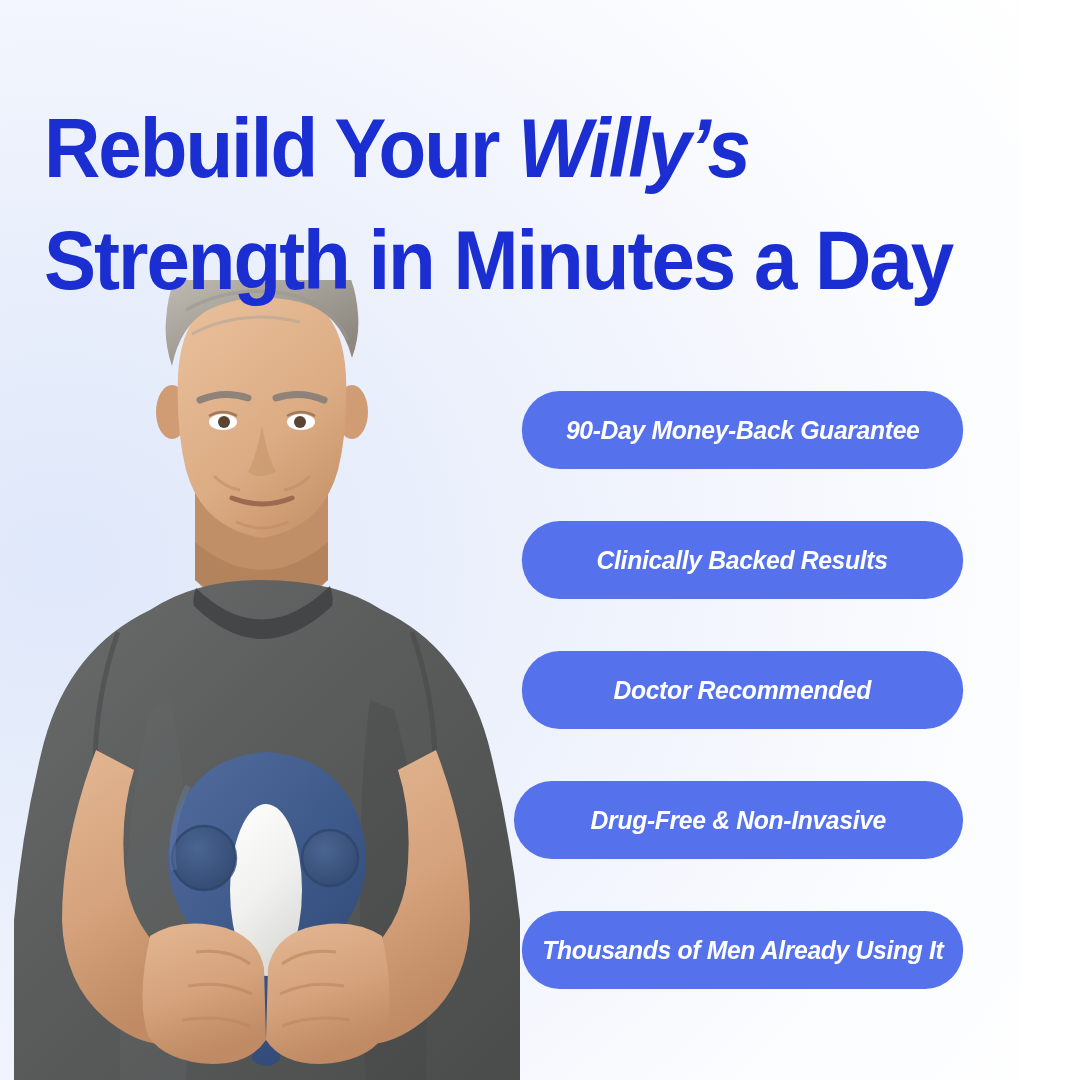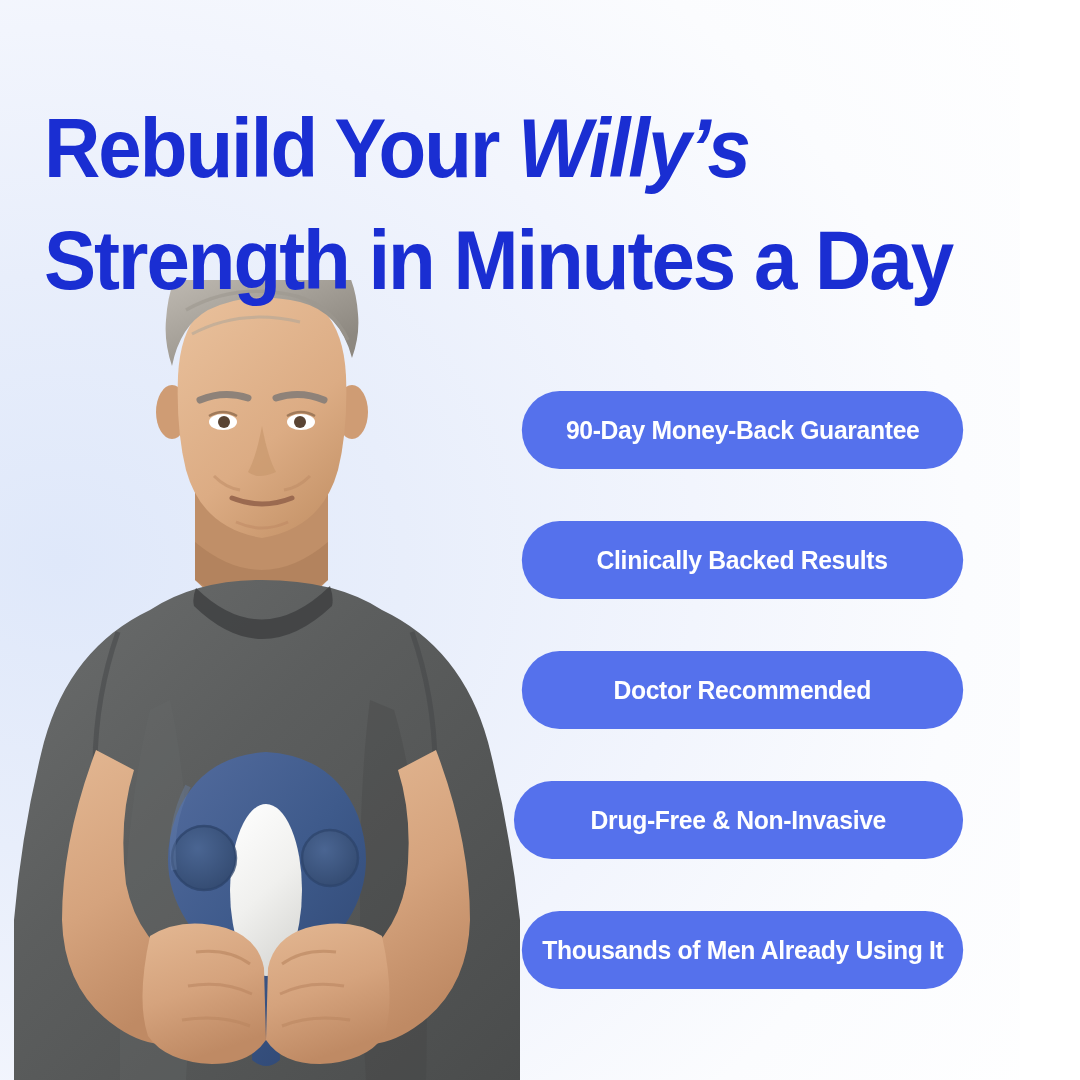--- a/index.html
+++ b/index.html
@@ -51,20 +51,21 @@
   }
   .photo svg { display:block; width:100%; height:100%; }
 
   
   .badges {
     position: absolute;
     left: 515px;
     top: 391px;
     width: 455px;
     z-index: 6;
+    font-style: italic;
   }
   .badge {
     width: 455px;
     height: 78px;
     border-radius: 39px;
     background: #5571ec;
     color: #ffffff;
     display: flex;
     align-items: center;
     justify-content: center;

